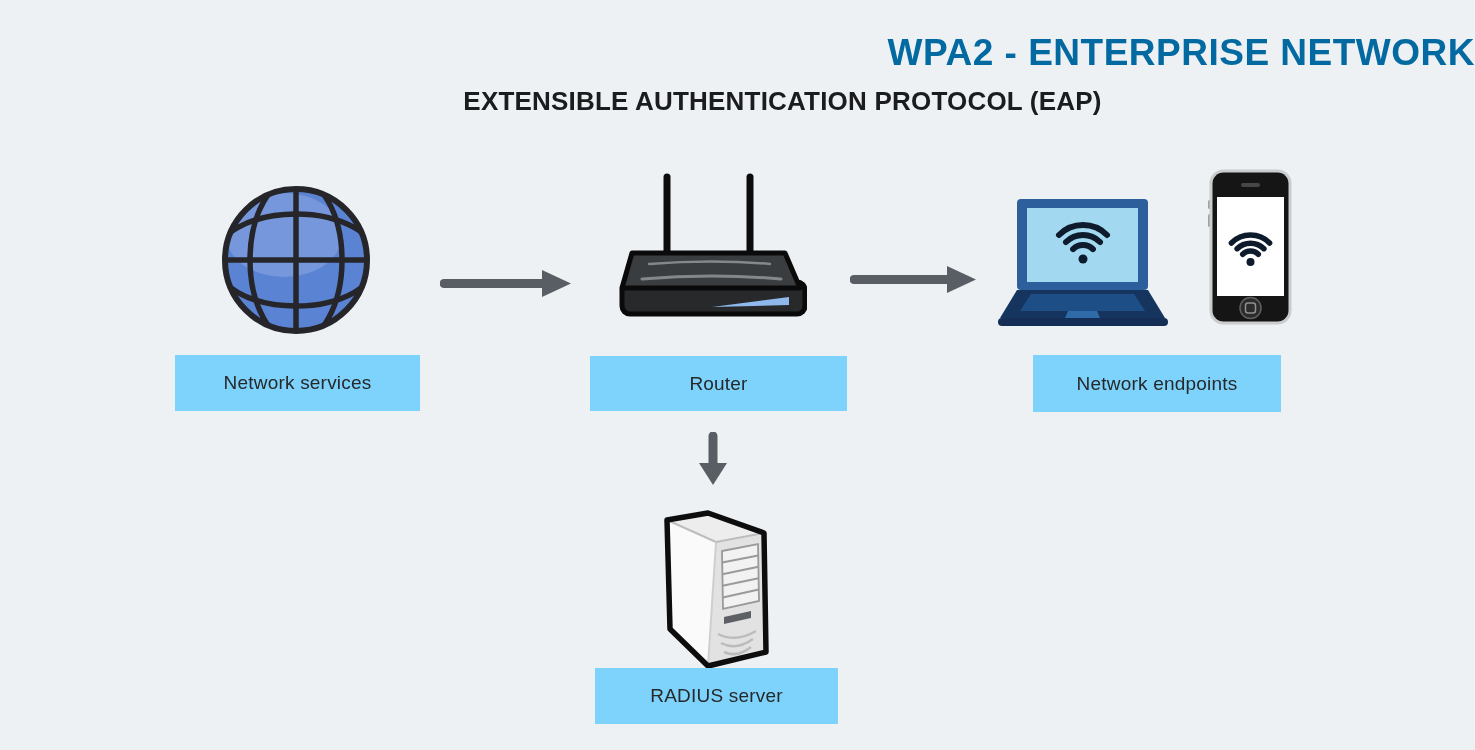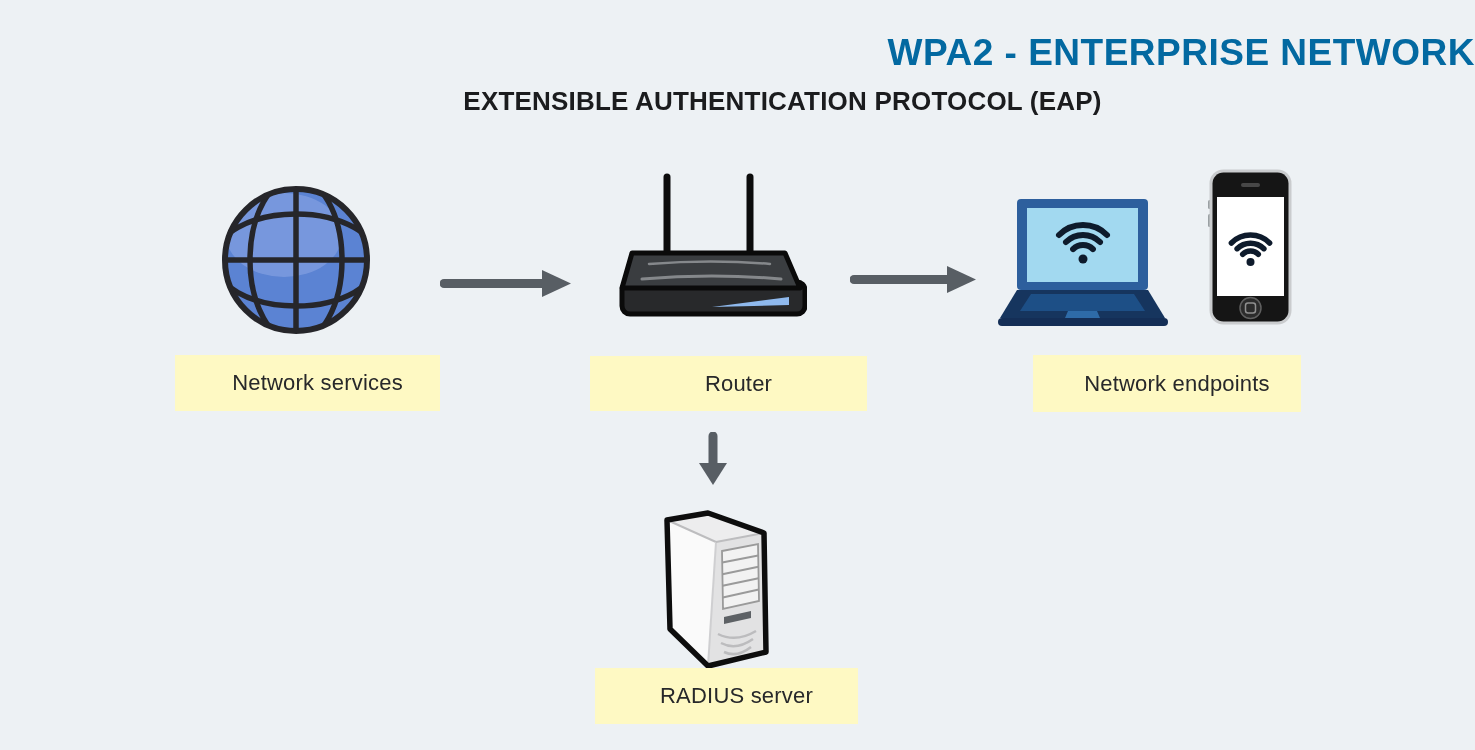--- a/index.html
+++ b/index.html
@@ -39,28 +39,27 @@
   .globe-pos   { left: 221px;  top: 185px; }
   .router-pos  { left: 617px;  top: 170px; }
   .laptop-pos  { left: 998px;  top: 196px; }
   .phone-pos   { left: 1208px; top: 168px; }
   .server-pos  { left: 660px;  top: 492px; }
   .arrow1-pos  { left: 440px;  top: 266px; }
   .arrow2-pos  { left: 850px;  top: 262px; }
   .arrow3-pos  { left: 695px;  top: 432px; }
   .label-box {
     position: absolute;
-    background: #fef9c3;
+    background: #7dd3fc;
     display: flex;
     align-items: center;
     justify-content: center;
-    font-size: 22px;
+    font-size: 19px;
     color: #27282a;
     letter-spacing: 0.2px;
-    padding-left: 20px;
   }
   .lbl-services  { left: 175px;  top: 355px; width: 245px; height: 56px; }
   .lbl-router    { left: 590px;  top: 356px; width: 257px; height: 55px; }
   .lbl-endpoints { left: 1033px; top: 355px; width: 248px; height: 57px; }
   .lbl-radius    { left: 595px;  top: 668px; width: 243px; height: 56px; }
 </style>
 </head>
 <body>
 
 <div class="canvas">

